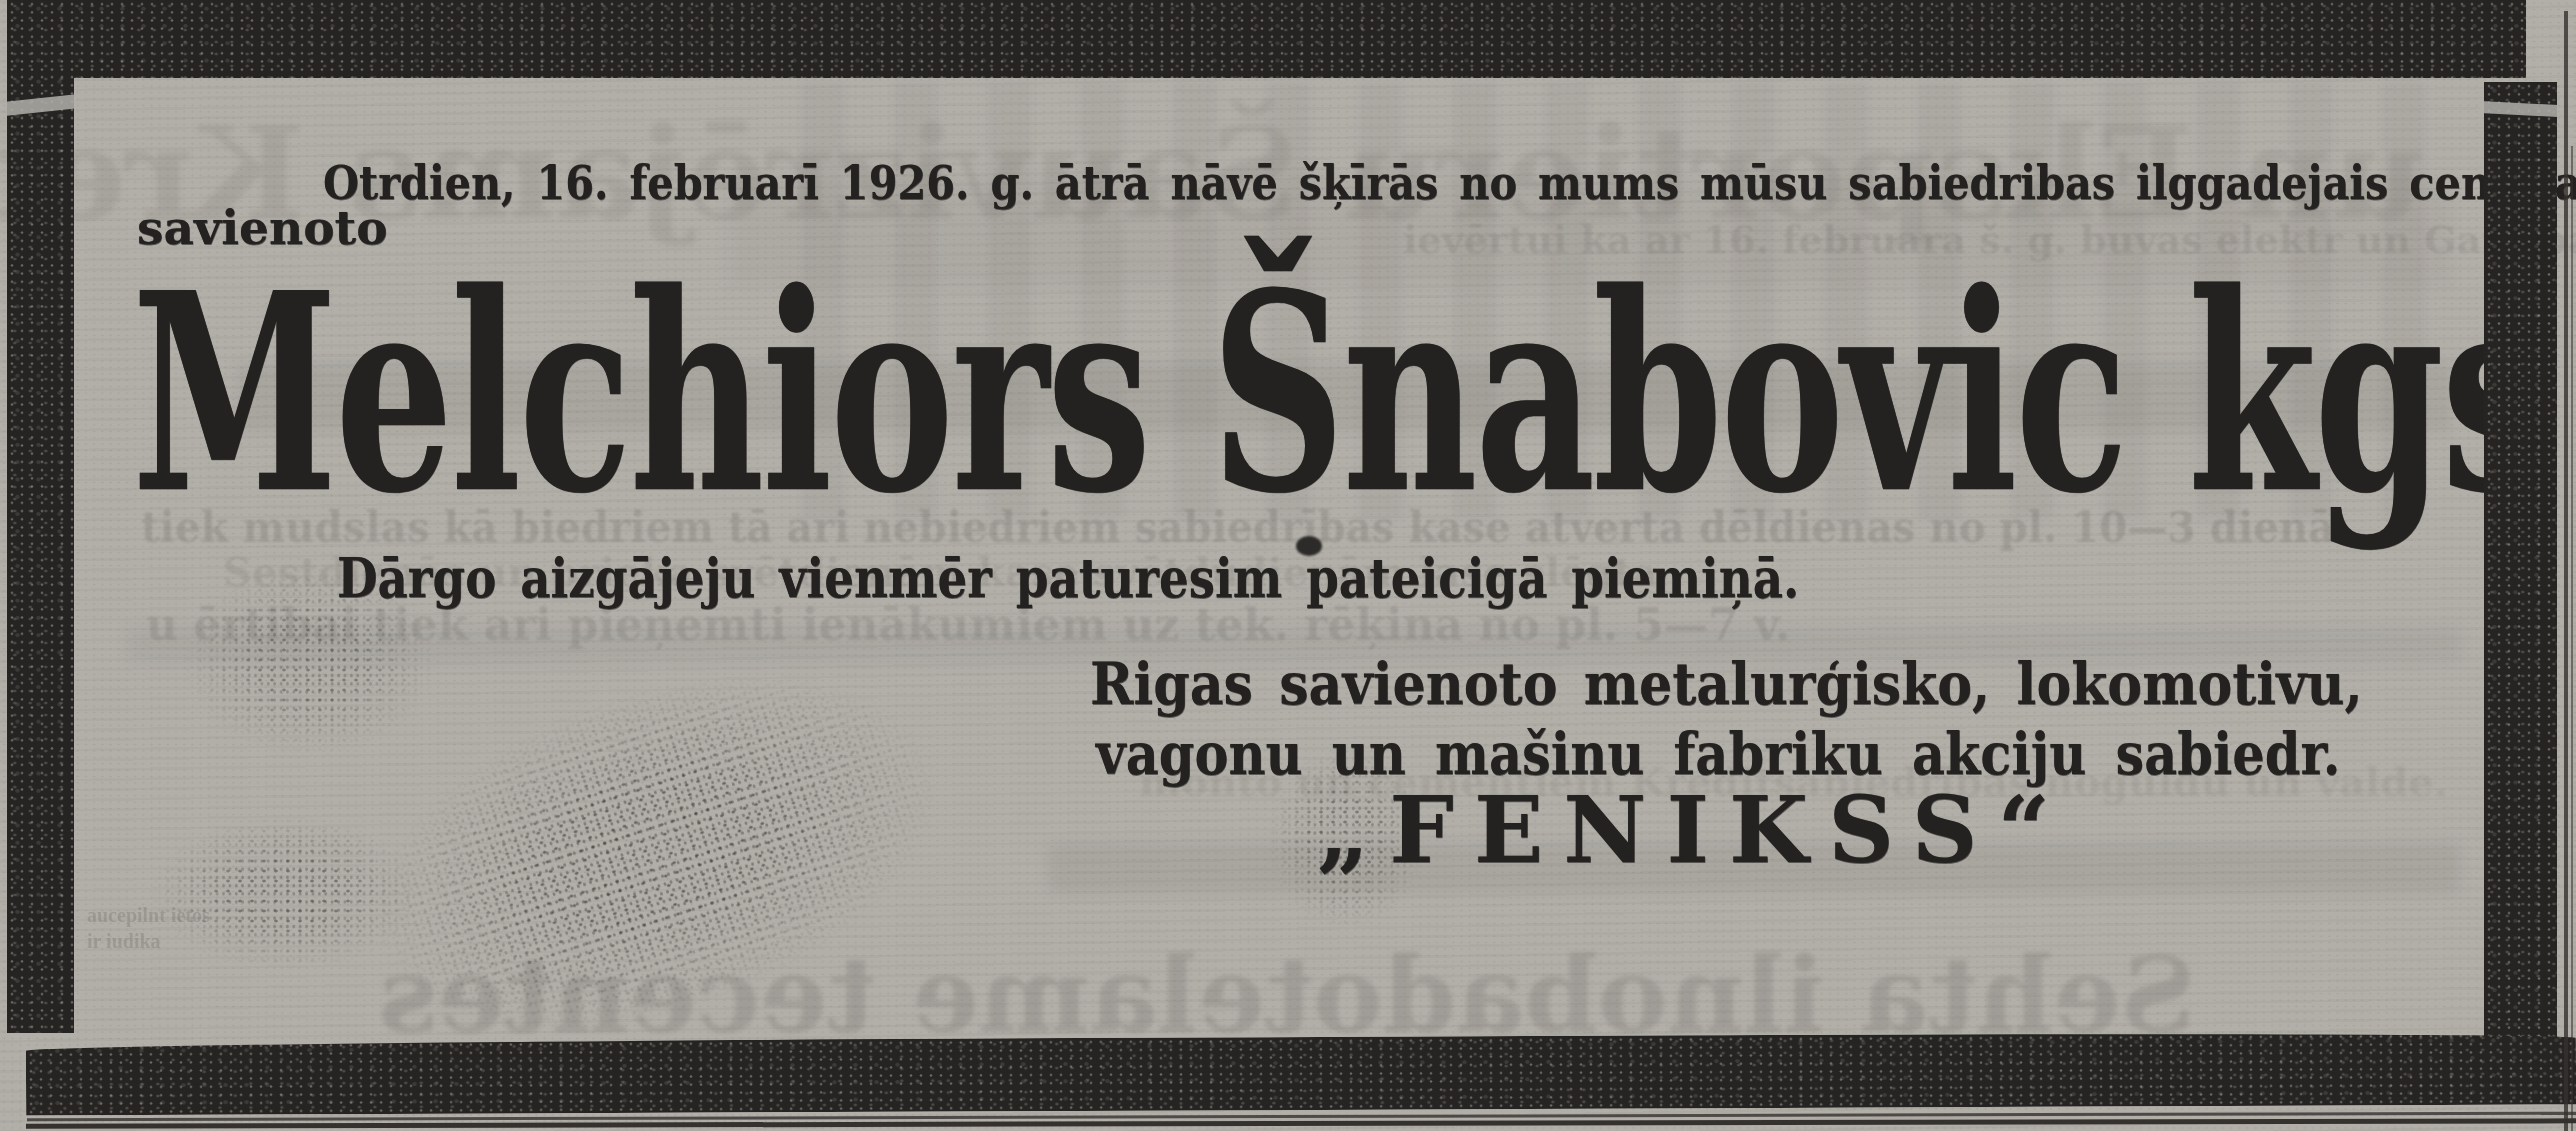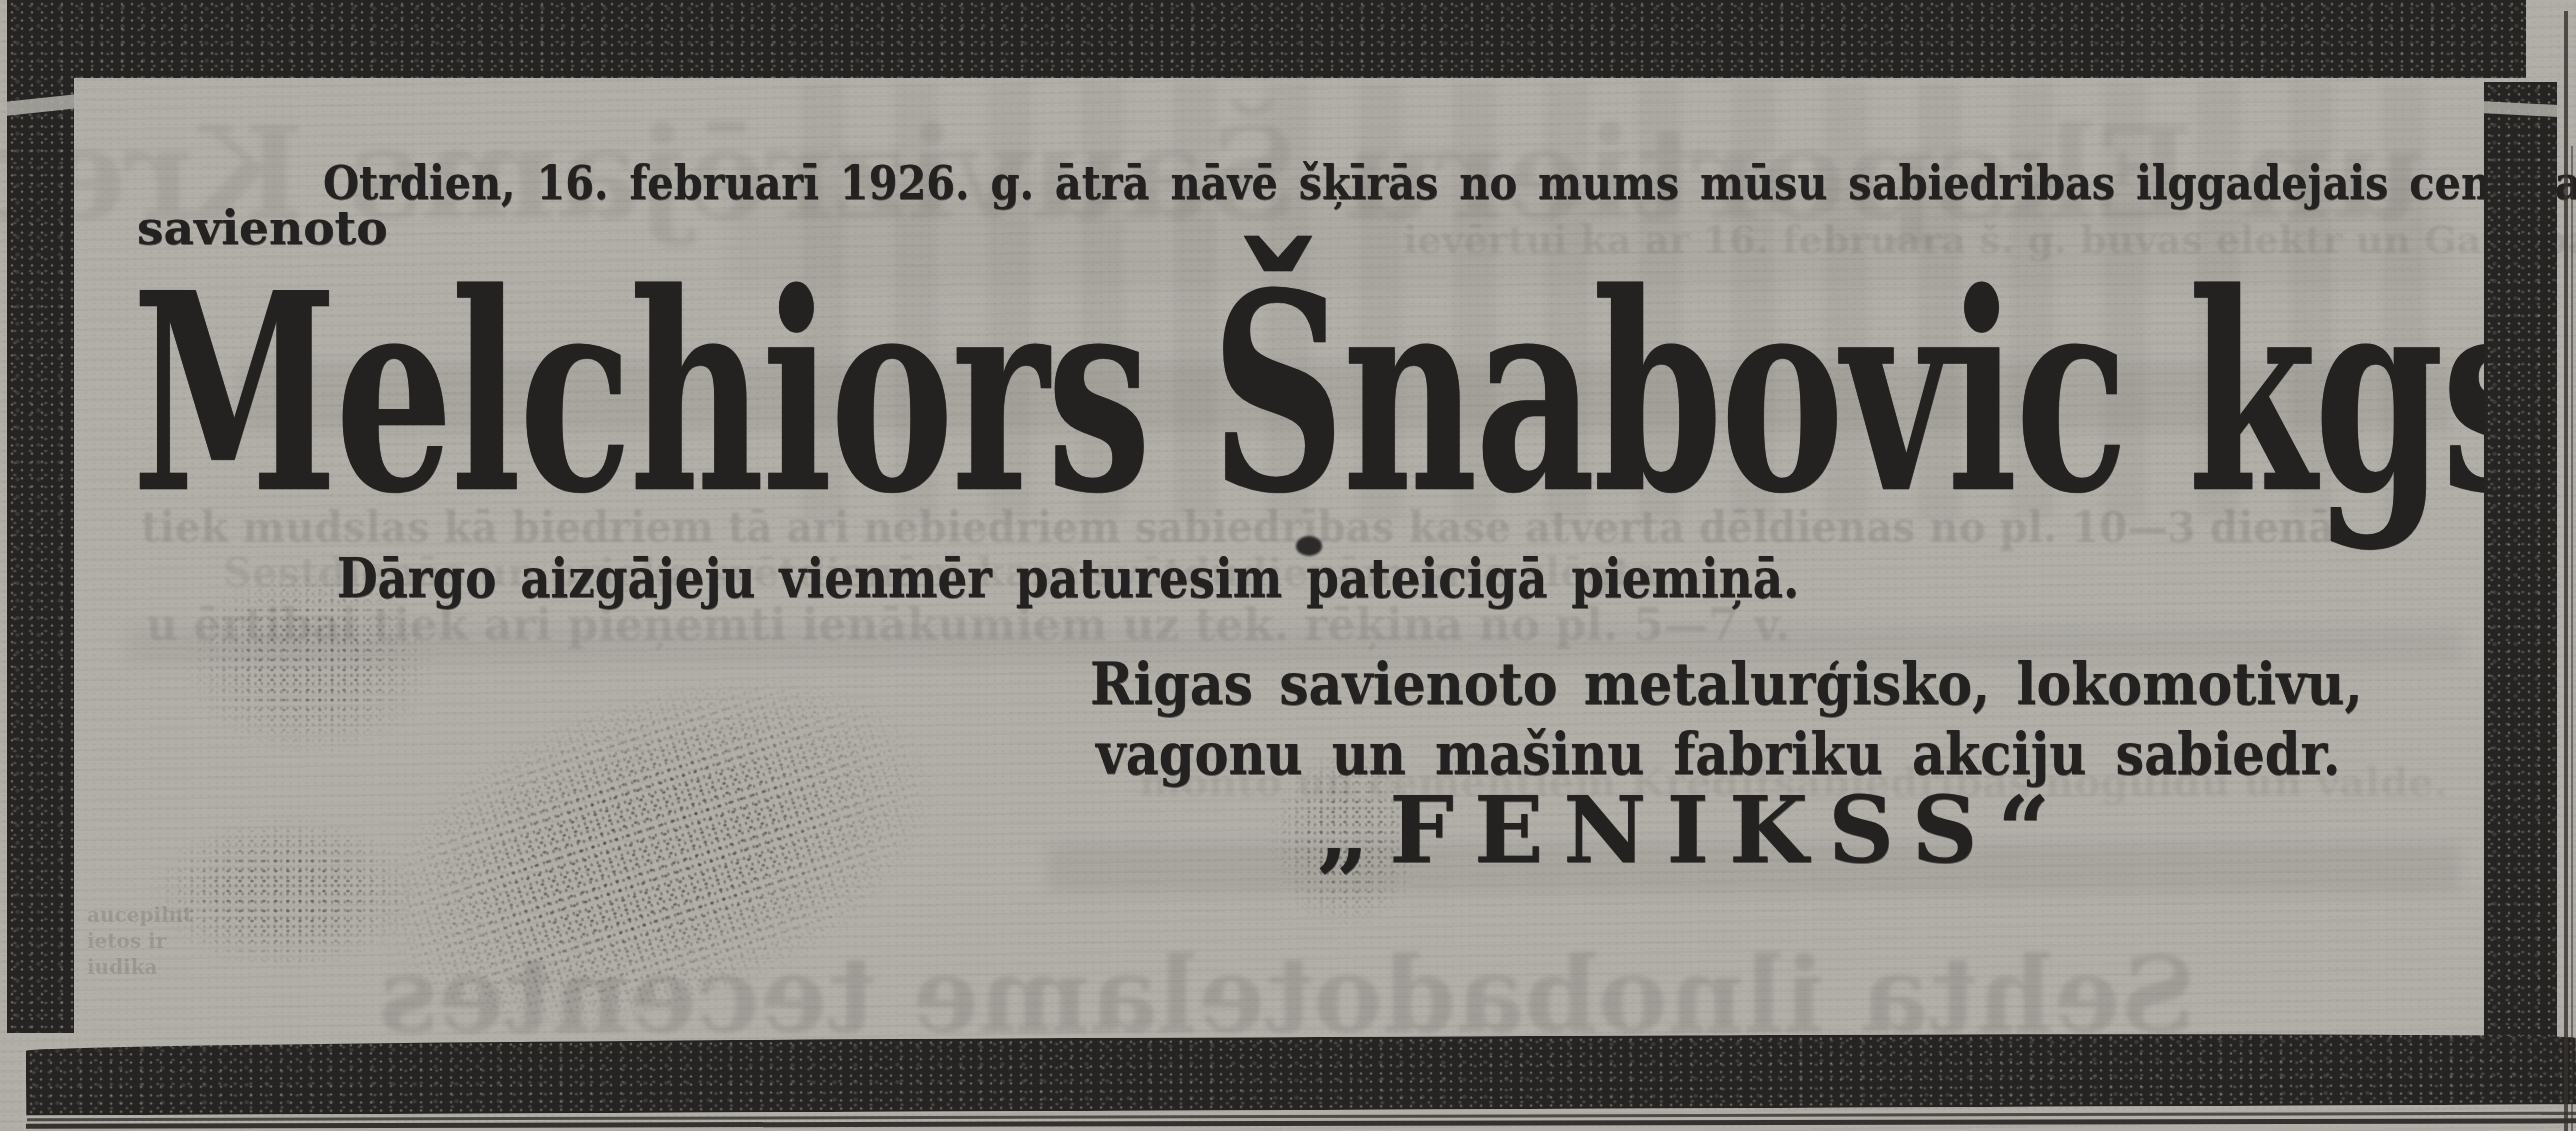--- a/index.html
+++ b/index.html
@@ -70,21 +70,21 @@
   <div class="streak" style="left:1048px; top:843px; width:1412px; height:50px; background:rgba(90,87,83,.10);"></div>
   <div class="streak" style="left:729px; top:178px; width:1722px; height:109px; background:rgba(90,87,83,.05);"></div>
 
   <div class="ghost mirror" style="left:328px; top:109px; width:2096px; font-size:128px; opacity:.12; filter:blur(2.7px);">un Eksportieru Šauvizrējams Kreditnokartiens valde</div>
   <div class="ghost" style="left:1403px; top:221px; font-size:38px; opacity:.16; filter:blur(1.1px);">ievērtui ka ar 16. februara š. g. buvas elektr un Garb pa ludzu veja</div>
   <div class="ghost" style="left:141px; top:507px; font-size:42px; opacity:.22; filter:blur(0.9px); transform:scaleX(.96);">tiek mudslas kā biedriem tā ari nebiedriem sabiedrības kase atverta dēldienas no pl. 10—3 dienā.</div>
   <div class="ghost" style="left:223px; top:552px; font-size:40px; opacity:.15; filter:blur(1.3px);">Sestdienās un prieka svētdienām kase svētdudienām lase slēgta</div>
   <div class="ghost" style="left:146px; top:603px; font-size:44px; opacity:.19; filter:blur(1.1px);">u ērtibai tiek ari pieņemti ienākumiem uz tek. rēķina no pl. 5—7 v.</div>
   <div class="ghost" style="left:1139px; top:762px; font-size:40px; opacity:.12; filter:blur(1.5px);">monto un cementiem Kreditsabiedrības noguldu un valde.</div>
   <div class="ghost mirror" style="left:392px; top:943px; width:1804px; font-size:105px; opacity:.20; filter:blur(2.2px);">Sehta ilnobadotelame tecentes</div>
-  <div class="ghost" style="left:87px; top:902px; width:128px; font-size:20px; opacity:.25; filter:blur(0.7px); white-space:normal; line-height:1.3;">aucepilnt ietos ir iudika</div>
+  <div class="ghost" style="left:87px; top:902px; width:128px; font-size:20px; opacity:.25; filter:blur(0.7px); white-space:normal; line-height:1.3;font-family:Liberation Serif, serif;">aucepilnt ietos ir iudika</div>
 
   <div class="smudge" style="left:364px; top:693px; width:583px; height:319px; transform:rotate(-18deg);"></div>
   <div class="smudge" style="left:182px; top:565px; width:255px; height:191px; opacity:.7;"></div>
   <div class="smudge" style="left:150px; top:816px; width:273px; height:155px; opacity:.8;"></div>
   <div class="smudge" style="left:1267px; top:747px; width:159px; height:182px; opacity:.75;"></div>
   <div class="ink-dot" style="left:1296px; top:536px; width:25.5px; height:20px;"></div>
 
   <div class="ink" style="left:323px; top:160px; font-size:46px; word-spacing:7.3px; transform:scaleX(.9);">Otrdien, 16. februarī 1926. g. ātrā nāvē šķīrās no mums mūsu sabiedribas ilggadejais centigais</div>
   <div class="ink" style="left:137px; top:204px; font-size:47px;">savienoto</div>
 

